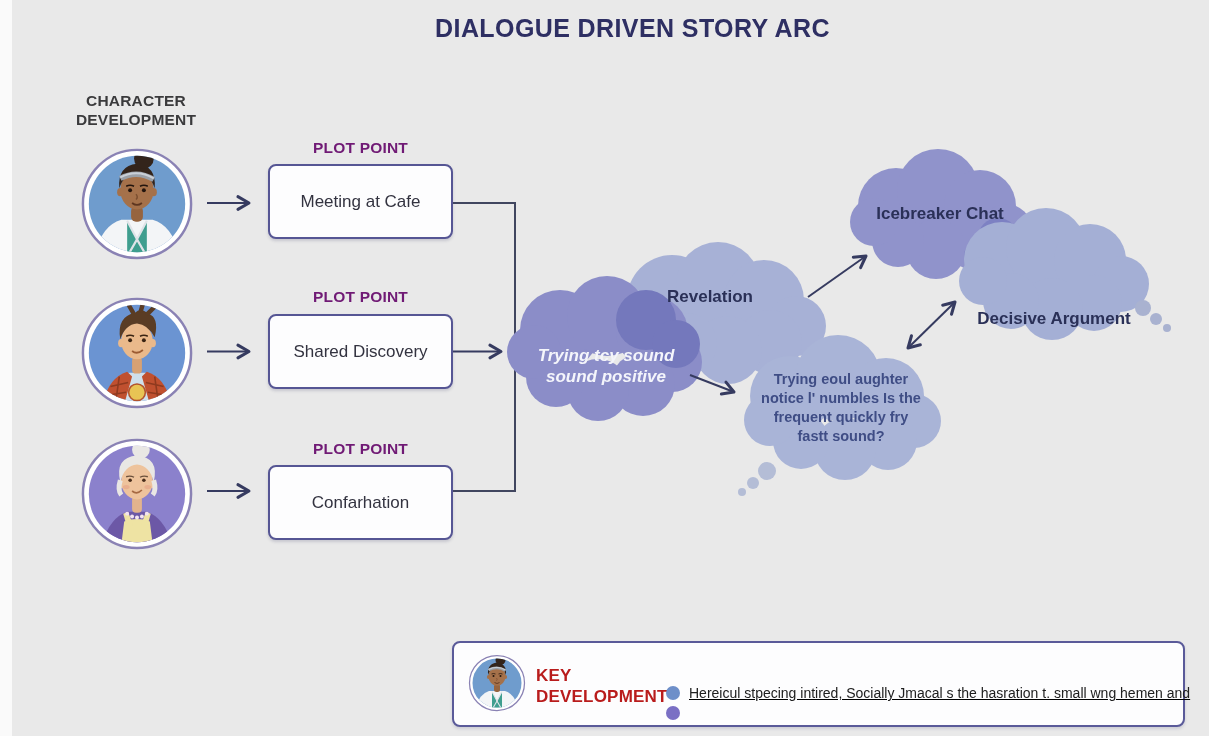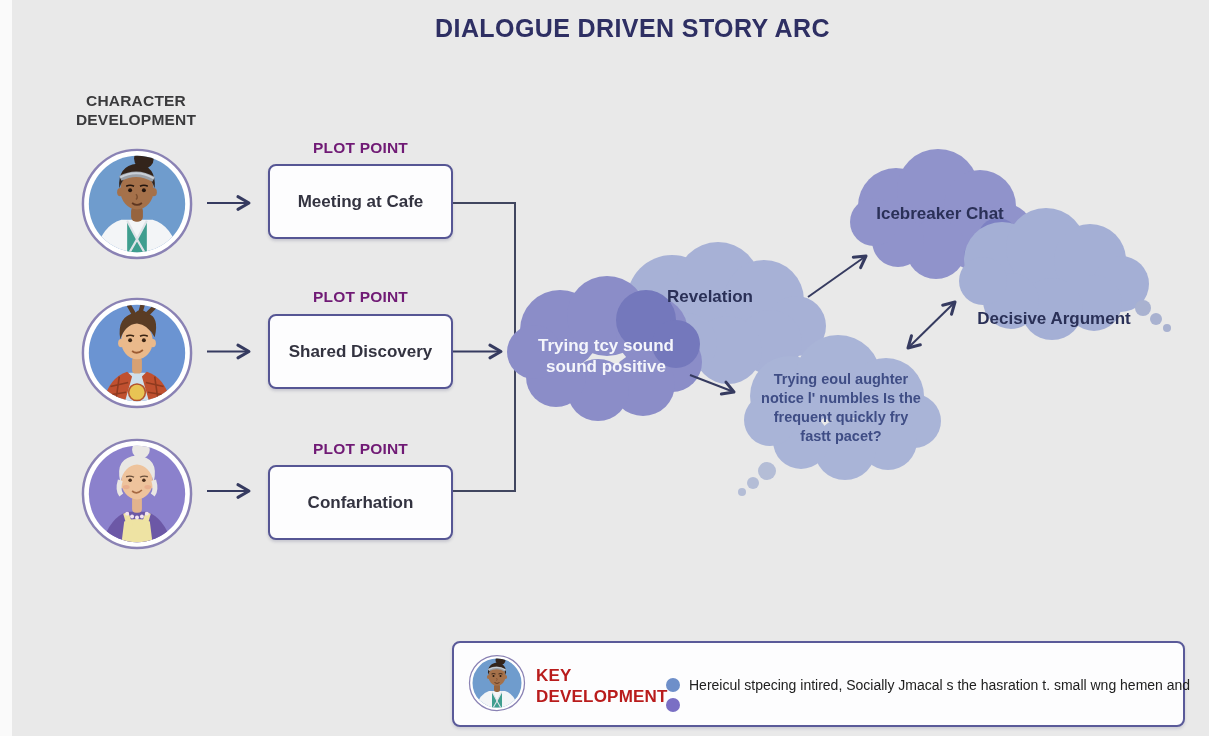--- a/index.html
+++ b/index.html
@@ -24,41 +24,41 @@
   .avatar{position:absolute;width:118px;height:118px;}
   .avatar svg{width:100%;height:100%;display:block;}
   .plot-heading{
     position:absolute;left:268px;width:185px;text-align:center;
     font-size:15.5px;font-weight:700;color:#701a75;letter-spacing:.2px;
   }
   .plot-box{
     position:absolute;left:268px;width:185px;height:75px;box-sizing:border-box;
     background:#fdfdfe;border:2px solid #565694;border-radius:8px;
     display:flex;align-items:center;justify-content:center;
-    font-size:17px;font-weight:700;color:#333340;
+    font-size:17px;font-weight:400;color:#333340;
     box-shadow:0 2px 3px rgba(80,80,120,.22);
   }
   .cloud-text{position:absolute;text-align:center;}
   .cloud-text span{display:block;}
   .ct-dark{font-size:17px;font-weight:700;color:#2a3057;line-height:21px;}
   .ct-white{font-size:17px;font-weight:600;color:#f4f5fb;line-height:21px;}
   .ct-long{font-size:14.5px;font-weight:600;color:#3f4d85;line-height:19px;}
   .legend{
     position:absolute;left:452px;top:641px;width:733px;height:86px;box-sizing:border-box;
     background:#fdfdfe;border:2px solid #5a5a99;border-radius:8px;
     box-shadow:0 2px 3px rgba(80,80,120,.18);
   }
   .legend-avatar{position:absolute;left:13px;top:9px;width:60px;height:60px;}
   .legend-avatar svg{width:100%;height:100%;display:block;}
   .legend-heading{
     position:absolute;left:82px;top:22px;
     font-size:17px;font-weight:700;color:#b91c1c;line-height:21px;letter-spacing:.2px;
   }
   .legend-heading span{display:block;}
-  .legend-items{position:absolute;left:212px;top:32px;}
+  .legend-items{position:absolute;left:212px;top:40px;text-decoration:underline;}
   .legend-item{display:flex;align-items:center;height:20px;}
   .bullet{width:14px;height:14px;border-radius:50%;flex:0 0 auto;margin-right:9px;}
   .bullet-blue{background:#6e8fc9;}
   .bullet-purple{background:#7a6fc4;}
   .legend-text{font-size:14px;color:#202020;white-space:nowrap;}
   .symdefs{position:absolute;width:0;height:0;overflow:hidden;}
 </style>
 </head>
 <body>
 
@@ -282,42 +282,42 @@
 <div class="plot-heading" style="top:288px;">PLOT POINT</div>
 <div class="plot-box" style="top:314px;">
   <span>Shared Discovery</span>
 </div>
 
 <div class="plot-heading" style="top:440px;">PLOT POINT</div>
 <div class="plot-box" style="top:465px;">
   <span>Confarhation</span>
 </div>
 
-<div class="cloud-text ct-white" style="left:520px;top:335px;width:172px;">
+<div class="cloud-text ct-white" style="left:520px;top:345px;width:172px;font-style:italic;">
   <span>Trying tcy sound</span>
   <span>sound positive</span>
 </div>
 
 <div class="cloud-text ct-dark" style="left:625px;top:286px;width:170px;">
   <span>Revelation</span>
 </div>
 
 <div class="cloud-text ct-dark" style="left:855px;top:203px;width:170px;">
   <span>Icebreaker Chat</span>
 </div>
 
 <div class="cloud-text ct-dark" style="left:964px;top:264px;width:180px;margin-top:44px;">
   <span>Decisive Argument</span>
 </div>
 
 <div class="cloud-text ct-long" style="left:743px;top:370px;width:196px;">
   <span>Trying eoul aughter</span>
   <span>notice l' numbles Is the</span>
   <span>frequent quickly fry</span>
-  <span>fastt pacet?</span>
+  <span>fastt sound?</span>
 </div>
 
 <div class="legend">
   <div class="legend-avatar">
     <svg viewBox="0 0 120 120">
         <use href="#sym-scientist"></use>
       </svg>
   </div>
   <div class="legend-heading">
     <span>KEY</span>

